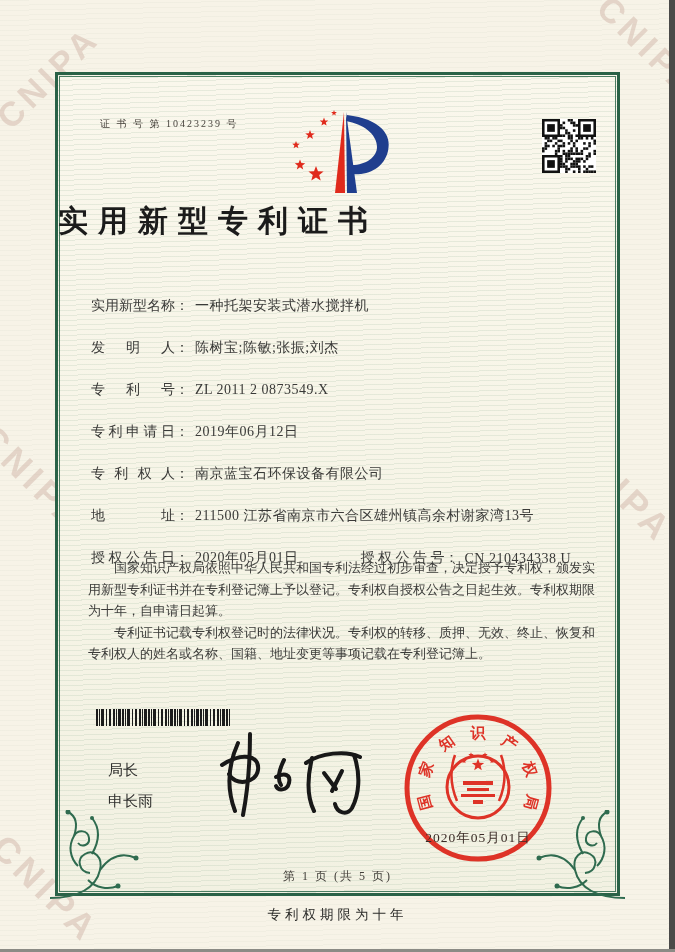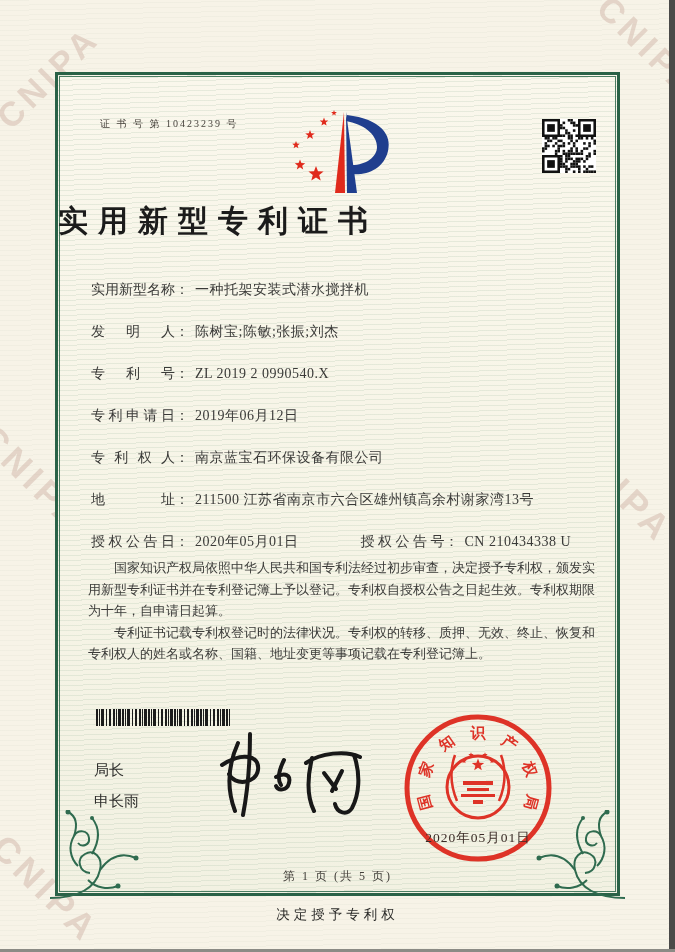--- a/index.html
+++ b/index.html
@@ -38,35 +38,35 @@
   .cert-inner{position:absolute;inset:1px;border:1px solid #4b7d62;pointer-events:none;}
 
   .cert-no{position:absolute;left:42px;top:42px;font-size:10px;letter-spacing:2px;color:#47423c;}
   .logo{position:absolute;left:228px;top:32px;}
   .qr{position:absolute;left:484px;top:44px;}
   .title{
     position:absolute;left:0;top:126px;width:100%;text-align:left;
     font-size:30px;font-weight:bold;color:#1b1b1b;letter-spacing:10px;
   }
 
-  .fields{position:absolute;left:33px;top:206px;width:505px;font-size:14px;color:#3a3a38;}
+  .fields{position:absolute;left:33px;top:222px;width:505px;font-size:14px;color:#3a3a38;}
   .frow{display:flex;align-items:baseline;height:15px;margin-bottom:27px;white-space:nowrap;}
   .flabel{display:inline-block;width:84px;text-align:justify;text-align-last:justify;}
   .fcolon{margin:0 6px 0 0;}
   .fvalue{letter-spacing:0.5px;}
-  .fgroup2{display:flex;align-items:center;margin-left:62px;}
+  .fgroup2{display:flex;align-items:flex-end;margin-left:62px;}
 
   .paras{position:absolute;left:30px;top:482px;width:507px;font-size:13px;line-height:1.66;
          text-align:justify;color:#3b3b39;}
   .paras p{margin:0;text-indent:2em;}
 
   .barcode{position:absolute;left:38px;top:634px;width:178px;height:17px;font-size:0;}
   .barcode span{display:inline-block;height:100%;background:#1c1c1c;vertical-align:top;}
 
-  .sig-block{position:absolute;left:36px;top:686px;font-size:15px;color:#2e2e2c;
+  .sig-block{position:absolute;left:50px;top:686px;font-size:15px;color:#2e2e2c;
              font-family:Liberation Serif, serif;}
   .sig-block div{margin-bottom:12px;}
   .sig-svg{position:absolute;left:150px;top:652px;}
 
   .seal{position:absolute;left:345px;top:638px;}
   .seal-date{position:absolute;left:330px;top:754px;width:180px;text-align:center;
              font-size:13.5px;color:#3a2b26;letter-spacing:1px;z-index:3;}
 
   .page-num{position:absolute;left:0;top:793px;width:100%;text-align:center;
             font-size:12px;color:#44413c;letter-spacing:2px;}
@@ -253,21 +253,21 @@
       <span class="fvalue">一种托架安装式潜水搅拌机</span>
     </div>
     <div class="frow">
       <span class="flabel">发明人</span>
         <span class="fcolon">：</span>
       <span class="fvalue">陈树宝;陈敏;张振;刘杰</span>
     </div>
     <div class="frow">
       <span class="flabel">专利号</span>
         <span class="fcolon">：</span>
-      <span class="fvalue">ZL 2019 2 0990540.X</span>
+      <span class="fvalue">ZL 2011 2 0873549.X</span>
     </div>
     <div class="frow">
       <span class="flabel">专利申请日</span>
         <span class="fcolon">：</span>
       <span class="fvalue">2019年06月12日</span>
     </div>
     <div class="frow">
       <span class="flabel">专利权人</span>
         <span class="fcolon">：</span>
       <span class="fvalue">南京蓝宝石环保设备有限公司</span>
@@ -375,16 +375,16 @@
     </g>
     <g fill="#2f6b4f">
       <circle cx="88" cy="48" r="2.5"></circle>
         <circle cx="70" cy="76" r="2.5"></circle>
       <circle cx="20" cy="2" r="2.5"></circle>
         <circle cx="44" cy="8" r="2"></circle>
     </g>
   </svg>
 </div>
 
-<div class="bottom-note">决定授予专利权</div>
+<div class="bottom-note">专利权期限为十年</div>
 
 <div class="edge-right"></div>
 <div class="edge-bottom"></div>
 
 </body></html>

